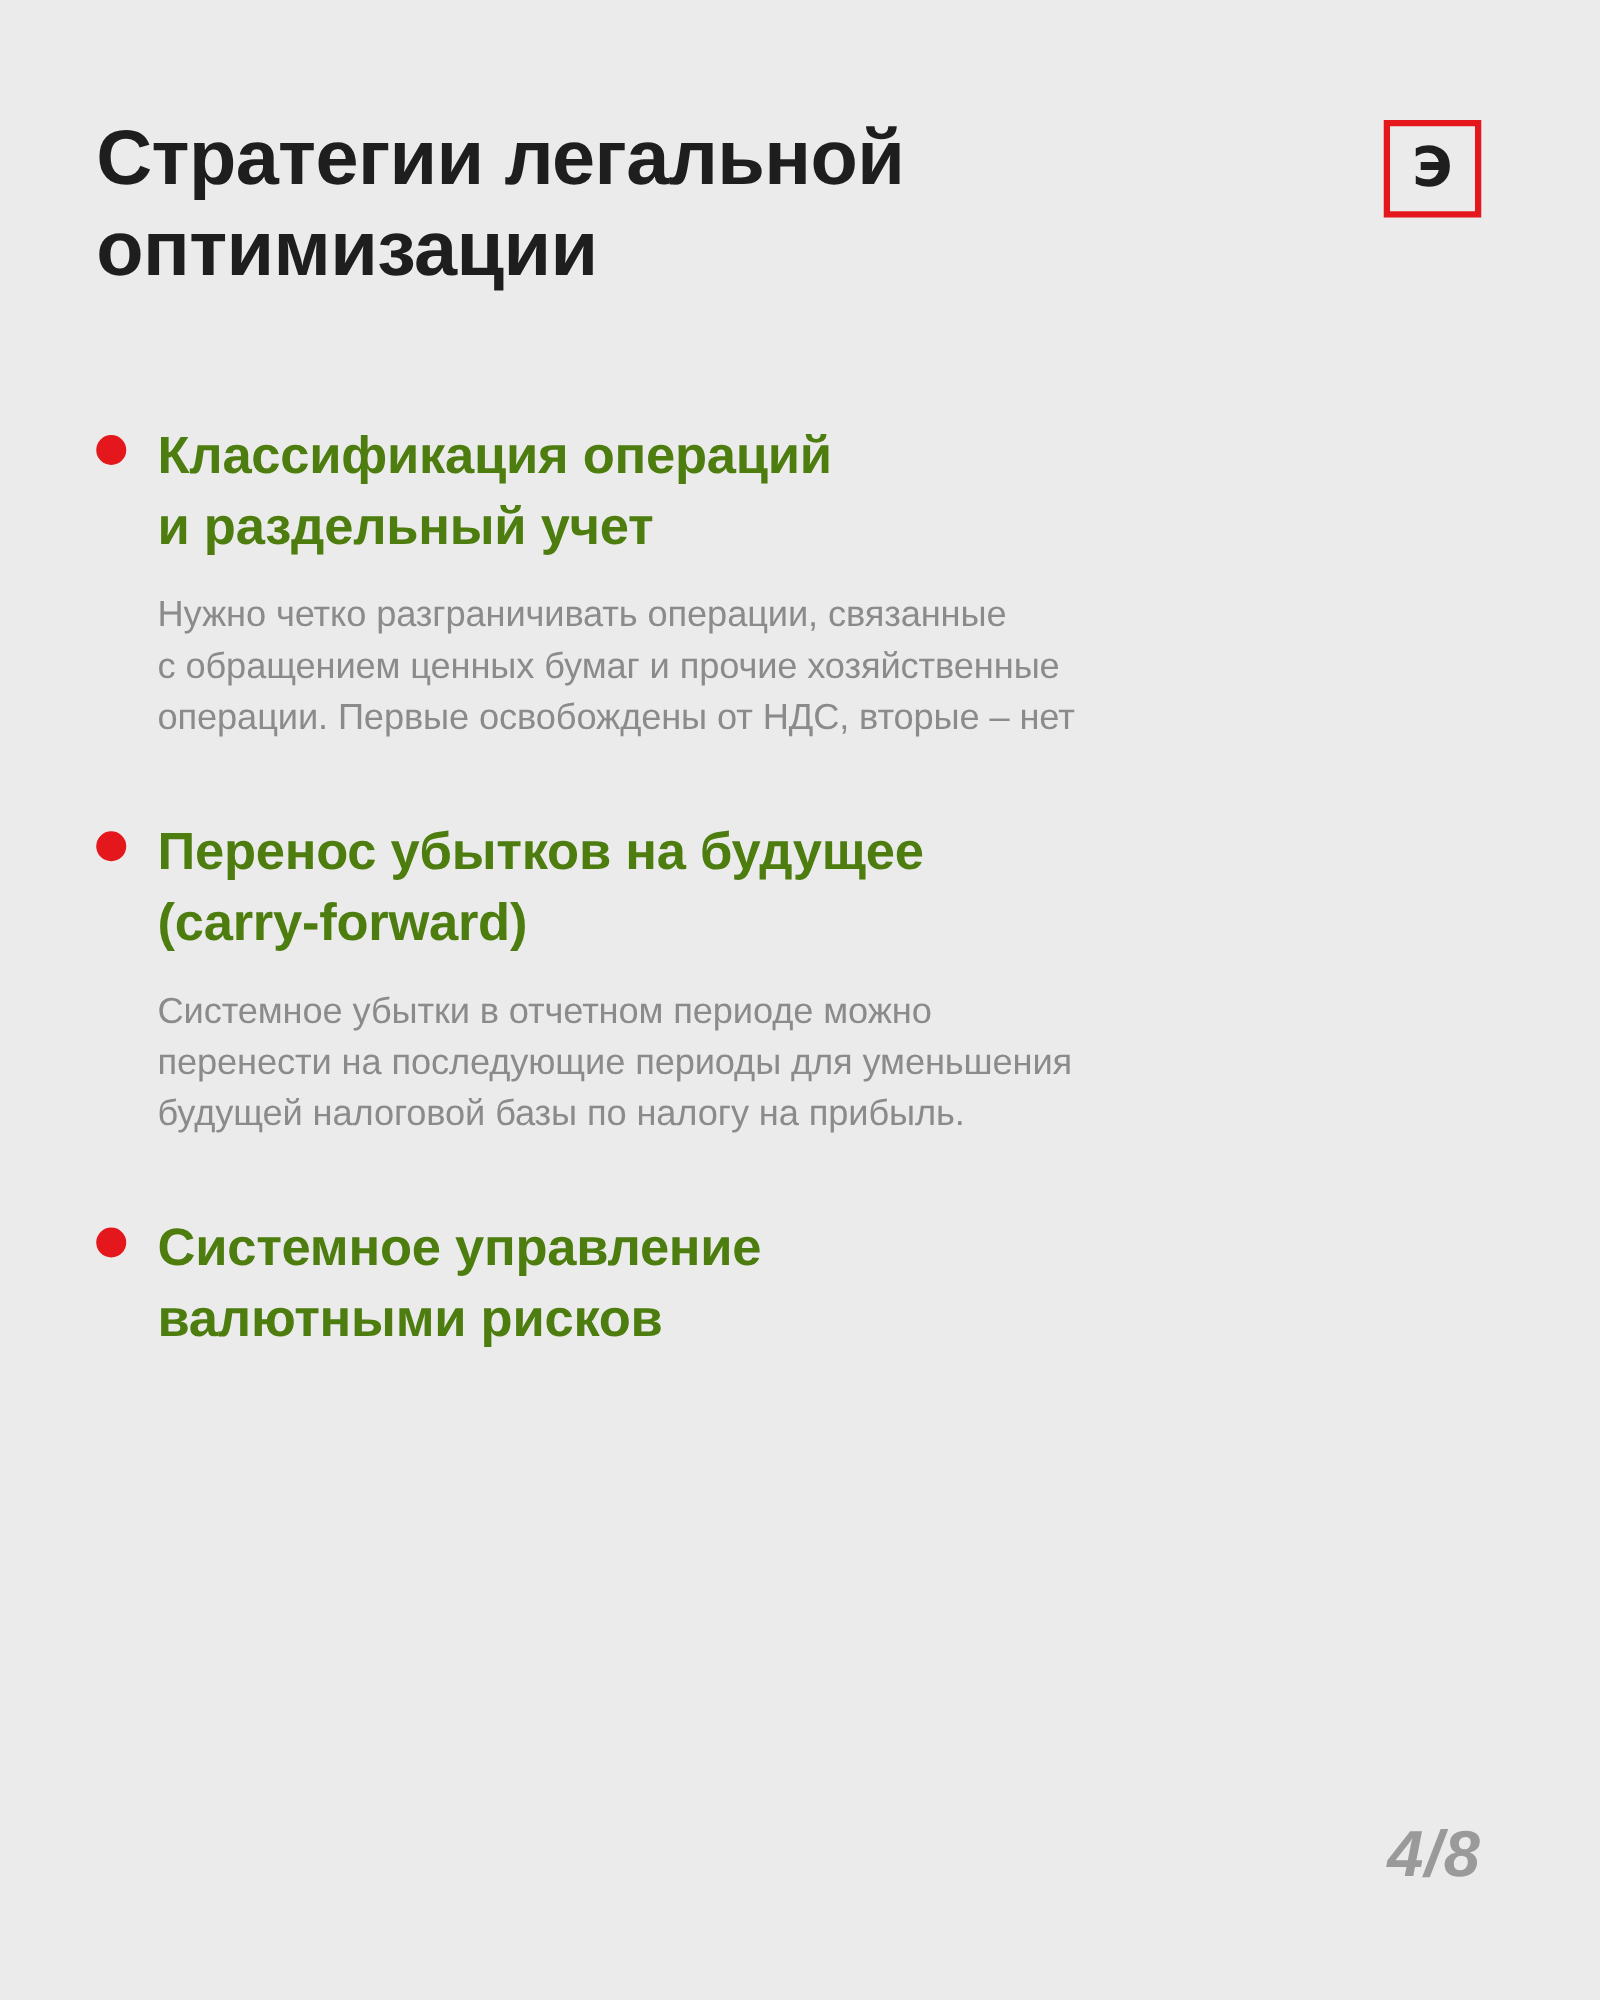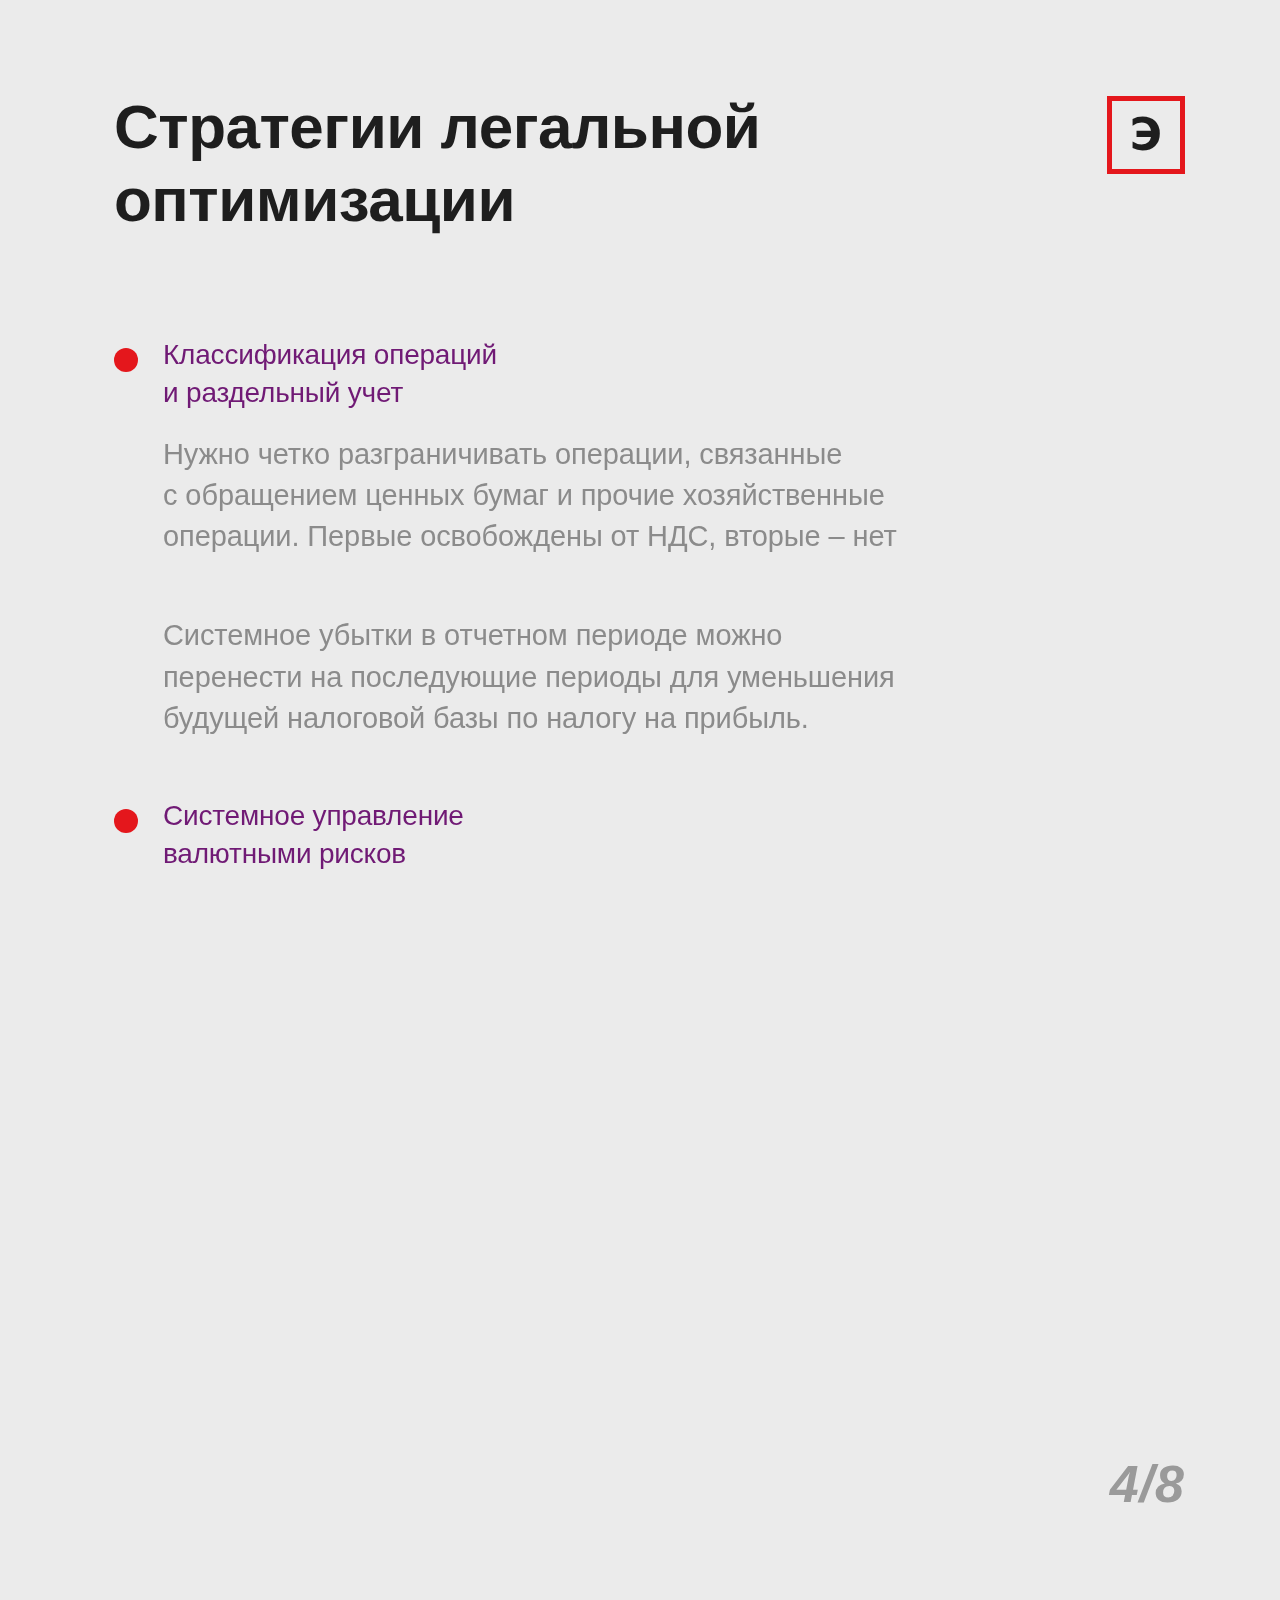--- a/index.html
+++ b/index.html
@@ -11,21 +11,21 @@
     height: 1600px;
     background: #ebebeb;
     font-family: "Liberation Sans", sans-serif;
     overflow: hidden;
   }
   .slide {
     position: relative;
     width: 1280px;
     height: 1600px;
     box-sizing: border-box;
-    padding: 90px 95px 70px 114px;
+    padding: 90px 95px 70px 77px;
   }
   .header {
     display: flex;
     align-items: flex-start;
     justify-content: space-between;
   }
   .title {
     font-size: 62px;
     line-height: 1.18;
     font-weight: 700;
@@ -69,24 +69,24 @@
   .bullet {
     width: 24px;
     height: 24px;
     border-radius: 50%;
     background: #e4171c;
     flex: none;
     margin-top: 12px;
     margin-right: 25px;
   }
   .item-title {
-    font-size: 28px;
+    font-size: 42px;
     line-height: 1.35;
-    font-weight: 400;
-    color: #701a75;
+    font-weight: 700;
+    color: #4d7c0f;
     white-space: pre-line;
     letter-spacing: -0.2px;
   }
   .item-body {
     margin-left: 49px;
     margin-top: 22px;
     font-size: 29px;
     line-height: 1.42;
     color: #8b8b8b;
     white-space: pre-line;
@@ -123,20 +123,25 @@
         <span class="bullet"></span>
         <div class="item-title">Классификация операций
 и раздельный учет</div>
       </div>
       <div class="item-body">Нужно четко разграничивать операции, связанные
 с обращением ценных бумаг и прочие хозяйственные
 операции. Первые освобождены от НДС, вторые – нет</div>
     </div>
 
     <div class="item">
+      <div class="item-head">
+        <span class="bullet"></span>
+        <div class="item-title">Перенос убытков на будущее
+(carry-forward)</div>
+      </div>
       <div class="item-body">Системное убытки в отчетном периоде можно
 перенести на последующие периоды для уменьшения
 будущей налоговой базы по налогу на прибыль.</div>
     </div>
 
     <div class="item">
       <div class="item-head">
         <span class="bullet"></span>
         <div class="item-title">Системное управление
 валютными рисков</div>

